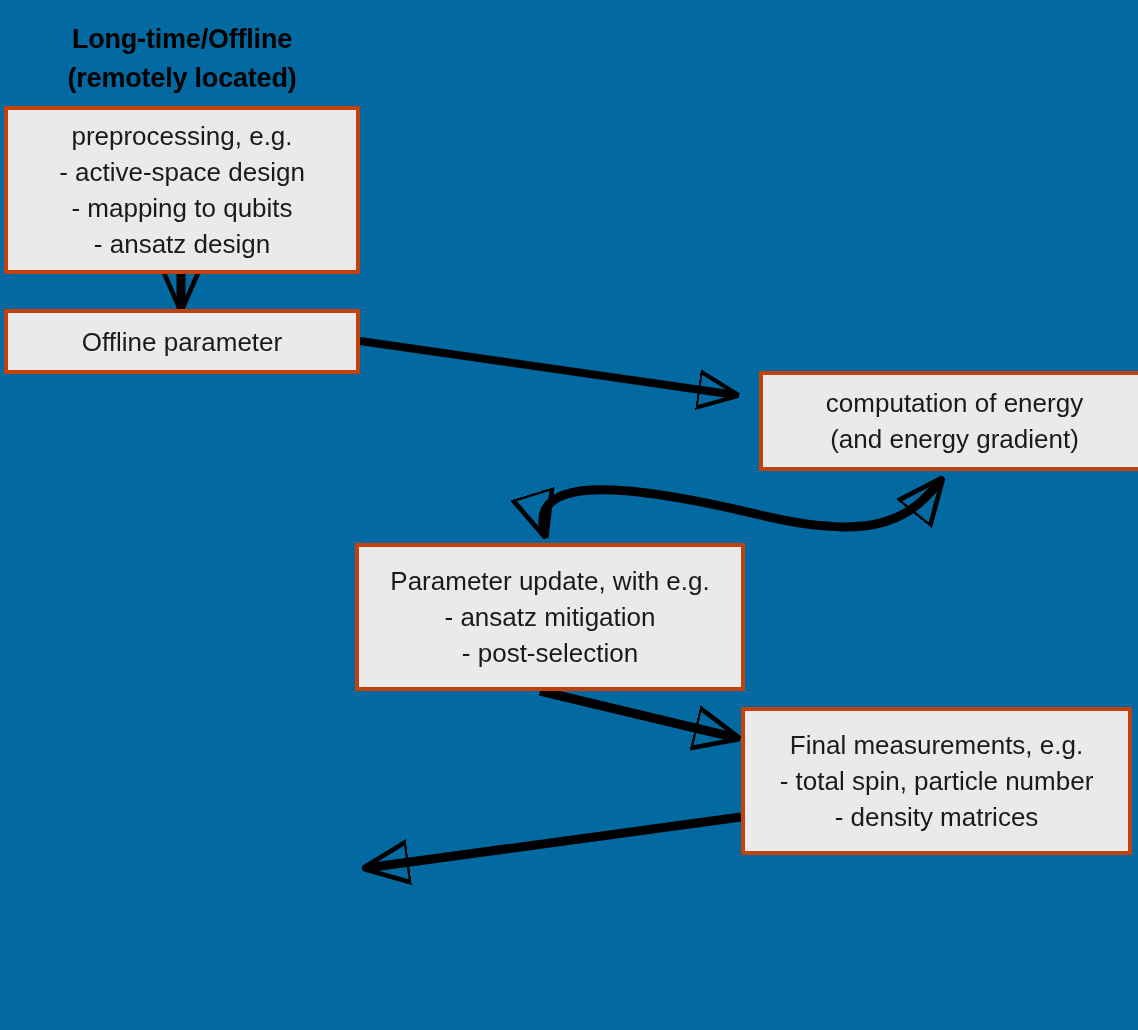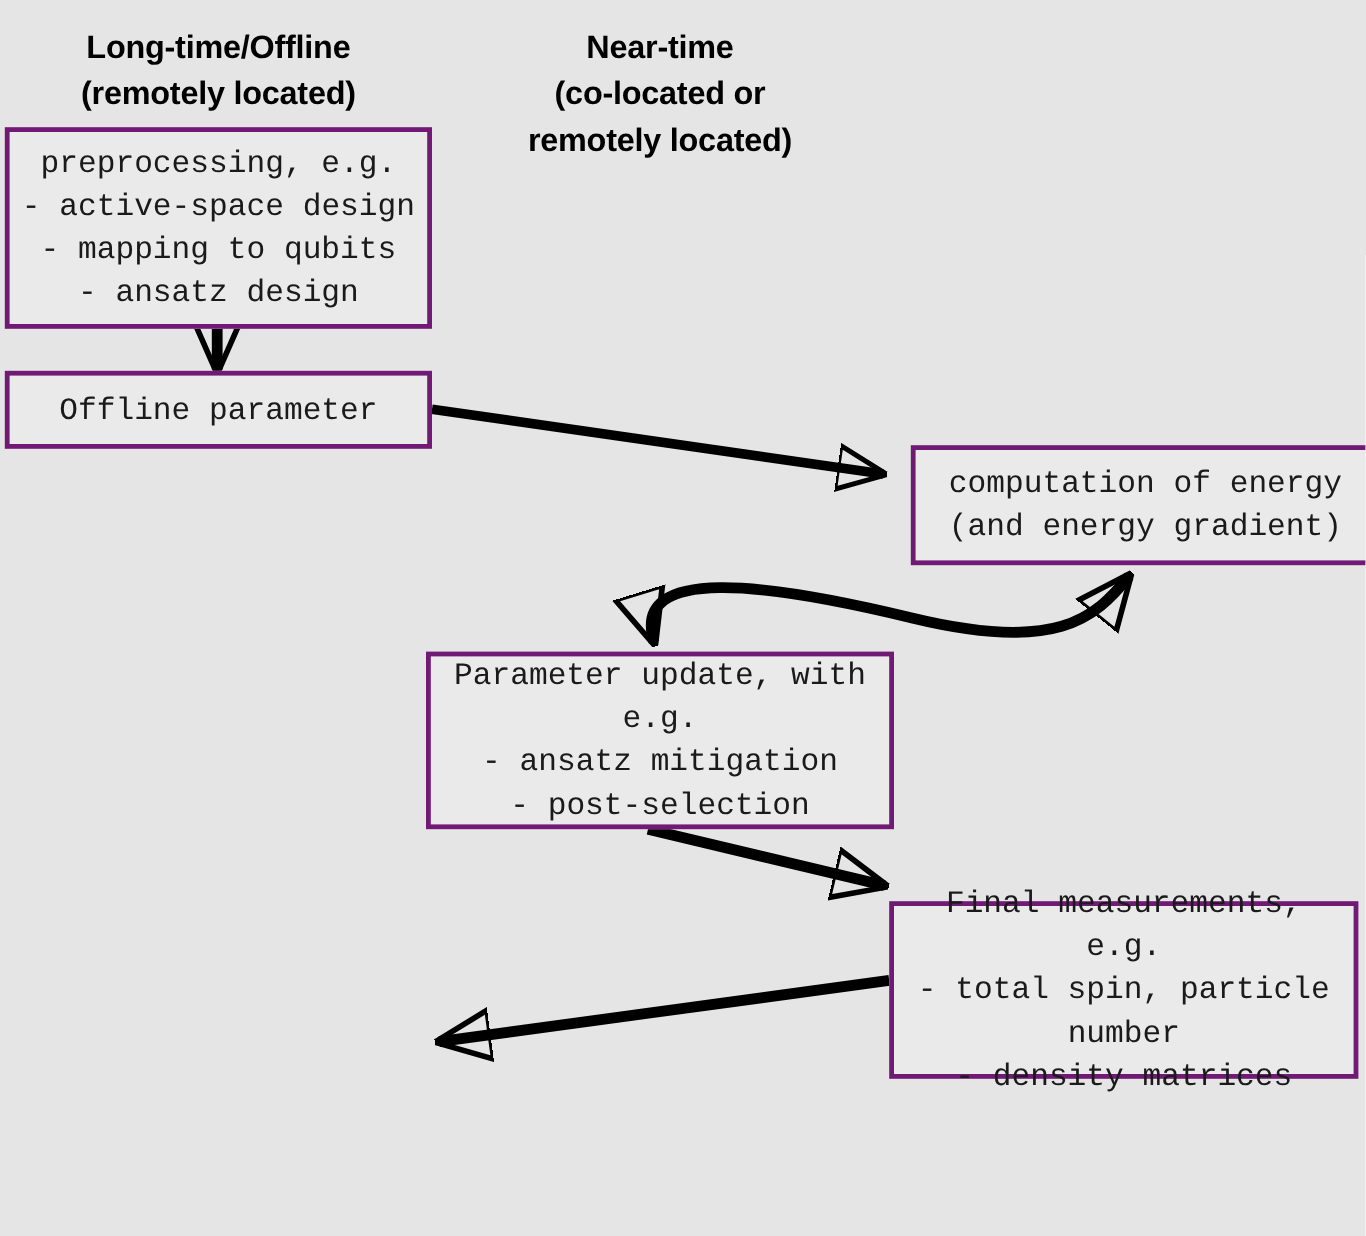--- a/index.html
+++ b/index.html
@@ -8,80 +8,76 @@
     padding: 0;
     background: #ffffff;
   }
   body {
     font-family: "Liberation Sans", sans-serif;
   }
   #canvas {
     position: relative;
     width: 1138px;
     height: 1030px;
-    background: #e5e5e5;
+    background: #0369a1;
     overflow: hidden;
   }
   .col-header {
     position: absolute;
     font-weight: bold;
     font-size: 27px;
     line-height: 39px;
     color: #000000;
     text-align: center;
     white-space: pre-line;
     letter-spacing: -0.2px;
   }
   #hdr-long  { left: 4px;   top: 20px; width: 356px; }
   #hdr-near  { left: 385px; top: 20px; width: 330px; }
   #hdr-real  { left: 790px; top: 20px; width: 330px; }
 
   .node {
     position: absolute;
     box-sizing: border-box;
     background: #eaeaea;
-    border: 4px solid #701a75;
+    border: 4px solid #c2410c;
     color: #1a1a1a;
     font-size: 26px;
     line-height: 36px;
     display: flex;
     flex-direction: column;
     align-items: center;
     justify-content: center;
     text-align: center;
     white-space: pre-line;
     padding: 19px 6px;
-    font-family: Liberation Mono, monospace;
   }
   #node-preprocessing   { left: 4px;   top: 106px; width: 356px; height: 168px; }
   #node-initial         { left: 4px;   top: 309px; width: 356px; height: 65px;  }
   #node-computation     { left: 759px; top: 371px; width: 391px; height: 100px; }
   #node-paramupdate     { left: 355px; top: 543px; width: 390px; height: 148px; }
-  #node-finalmeas       { left: 741px; top: 707px; width: 391px; height: 148px; margin-top: 44px; }
+  #node-finalmeas       { left: 741px; top: 707px; width: 391px; height: 148px; }
   #node-postprocessing  { left: 4px;   top: 849px; width: 358px; height: 148px; }
 
   svg#edges {
     position: absolute;
     left: 0; top: 0;
     width: 1138px;
     height: 1030px;
     pointer-events: none;
   }
   svg#edges path, svg#edges line { fill: none; stroke: #000000; }
 </style>
 </head>
 <body>
 
 <div id="canvas">
 
   <div class="col-header" id="hdr-long">Long-time/Offline
 (remotely located)</div>
-  <div class="col-header" id="hdr-near">Near-time
-(co-located or
-remotely located)</div>
 
   <svg id="edges" viewBox="0 0 1138 1030">
     <defs>
       <marker id="ah" viewBox="0 0 10 10" refX="9.2" refY="5" markerWidth="5.2" markerHeight="5.2" orient="auto-start-reverse">
         <path d="M 0 0.6 L 10 5 L 0 9.4 z" fill="#000000" stroke="none"></path>
       </marker>
     </defs>
 
     <line x1="181" y1="274" x2="181" y2="308" stroke-width="9" marker-end="url(#ah)"></line>
 

